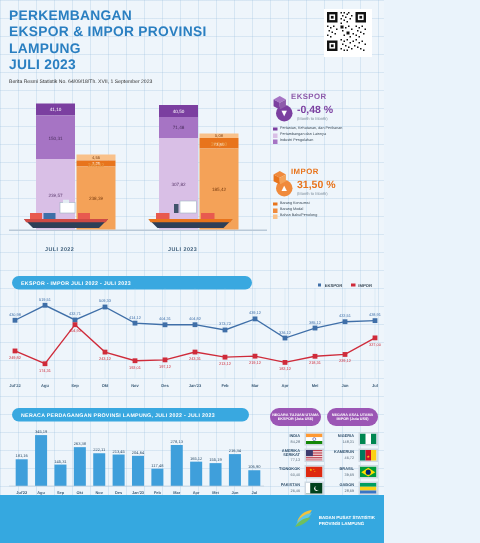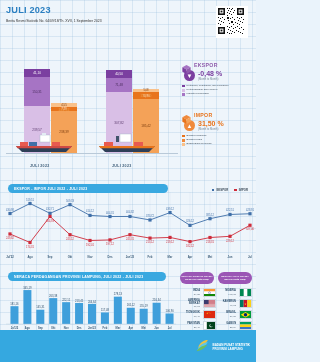--- a/index.html
+++ b/index.html
@@ -82,20 +82,22 @@
   .flogo{position:absolute;right:46px;bottom:10px;width:14px;height:14px;}
   .ftxt{position:absolute;right:6px;bottom:11px;color:#fff;font-size:3px;font-weight:bold;line-height:4px;text-align:left;}
 </style>
 </head>
 <body>
 
 <div class="page">
   <div class="grid"></div>
 
   <div class="hdr">
+    <div class="l">PERKEMBANGAN</div>
+    <div class="l">EKSPOR &amp; IMPOR PROVINSI LAMPUNG</div>
     <div class="l">JULI 2023</div>
     <div class="sub">Berita Resmi Statistik No. 64/09/18/Th. XVII, 1 September 2023</div>
   </div>
   <div class="qr">
     <svg width="28" height="28" viewBox="0 0 28 28">
       <rect width="28" height="28" fill="#fff"></rect>
       <g fill="#111">
         <rect x="1" y="1" width="7" height="7"></rect>
           <rect x="2.6" y="2.6" width="3.8" height="3.8" fill="#fff"></rect>
         <rect x="3.6" y="3.6" width="1.8" height="1.8"></rect>

